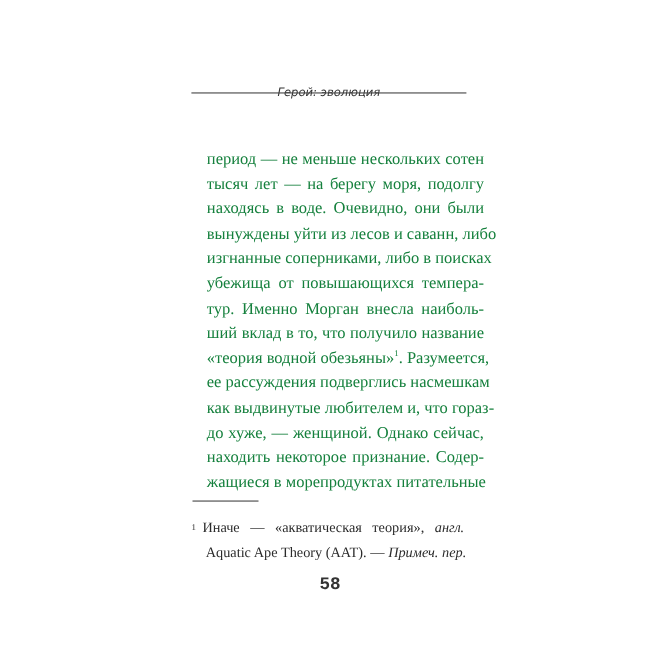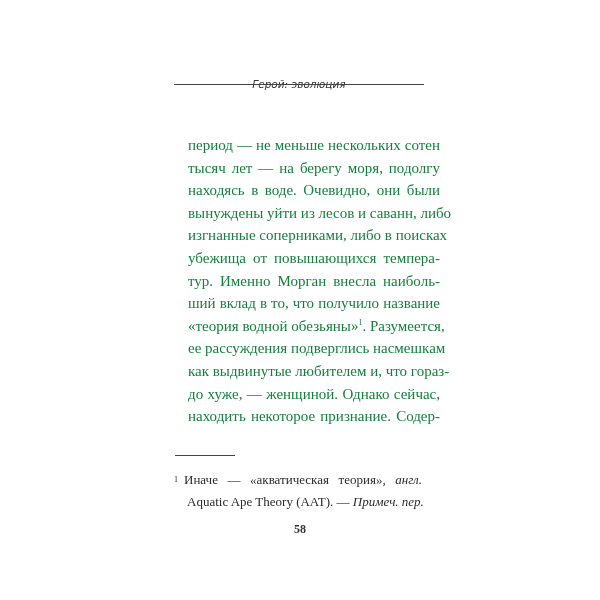--- a/index.html
+++ b/index.html
@@ -33,21 +33,21 @@
       position: absolute; left: 174px; width: 252px; top: 470px;
       font-family: "Liberation Serif", serif; font-size: 13px; line-height: 19px; color: #2b2b2b;
     }
     .fn-line { display: block; white-space: nowrap; }
     .fn-line.indent { padding-left: 13px; }
     .fn-marker { font-size: 8px; vertical-align: 5px; margin-right: 6px; }
     .fn-first { display: inline-block; width: 238px; text-align: justify; text-align-last: justify; vertical-align: top; }
     em { font-style: italic; margin-top: 26px; }
     .page-number {
       position: absolute; left: 274px; width: 52px; top: 522px; text-align: center;
-      font-family: Liberation Serif, serif; font-weight: bold; font-size: 12px; color: #333;
+      font-family: Liberation Mono, monospace; font-weight: bold; font-size: 16px; color: #333;
     }
   </style>
 </head>
 <body>
 
 <div class="page">
   <div class="running-head">Герой: эволюция</div>
   <div class="head-rule"></div>
 
   <div class="body-text">
@@ -57,20 +57,21 @@
     <span class="line">вынуждены уйти из лесов и саванн, либо</span>
     <span class="line">изгнанные соперниками, либо в поисках</span>
     <span class="line">убежища от повышающихся темпера-</span>
     <span class="line">тур. Именно Морган внесла наиболь-</span>
     <span class="line">ший вклад в то, что получило название</span>
     <span class="line"><span>«теория водной обезьяны»</span><sup>1</sup><span>. Разумеется,</span></span>
     <span class="line">ее рассуждения подверглись насмешкам</span>
     <span class="line">как выдвинутые любителем и, что гораз-</span>
     <span class="line">до хуже, — женщиной. Однако сейчас,</span>
     <span class="line">находить некоторое признание. Содер-</span>
+    <span class="line">жащиеся в морепродуктах питательные</span>
   </div>
 
   <div class="fn-rule"></div>
 
   <div class="footnote">
     <span class="fn-line"><span class="fn-marker">1</span><span class="fn-first"><span>Иначе — «акватическая теория», </span><em>англ.</em></span></span>
     <span class="fn-line indent"><span>Aquatic Ape Theory (AAT). — </span><em>Примеч. пер.</em></span>
   </div>
 
   <div class="page-number">58</div>

